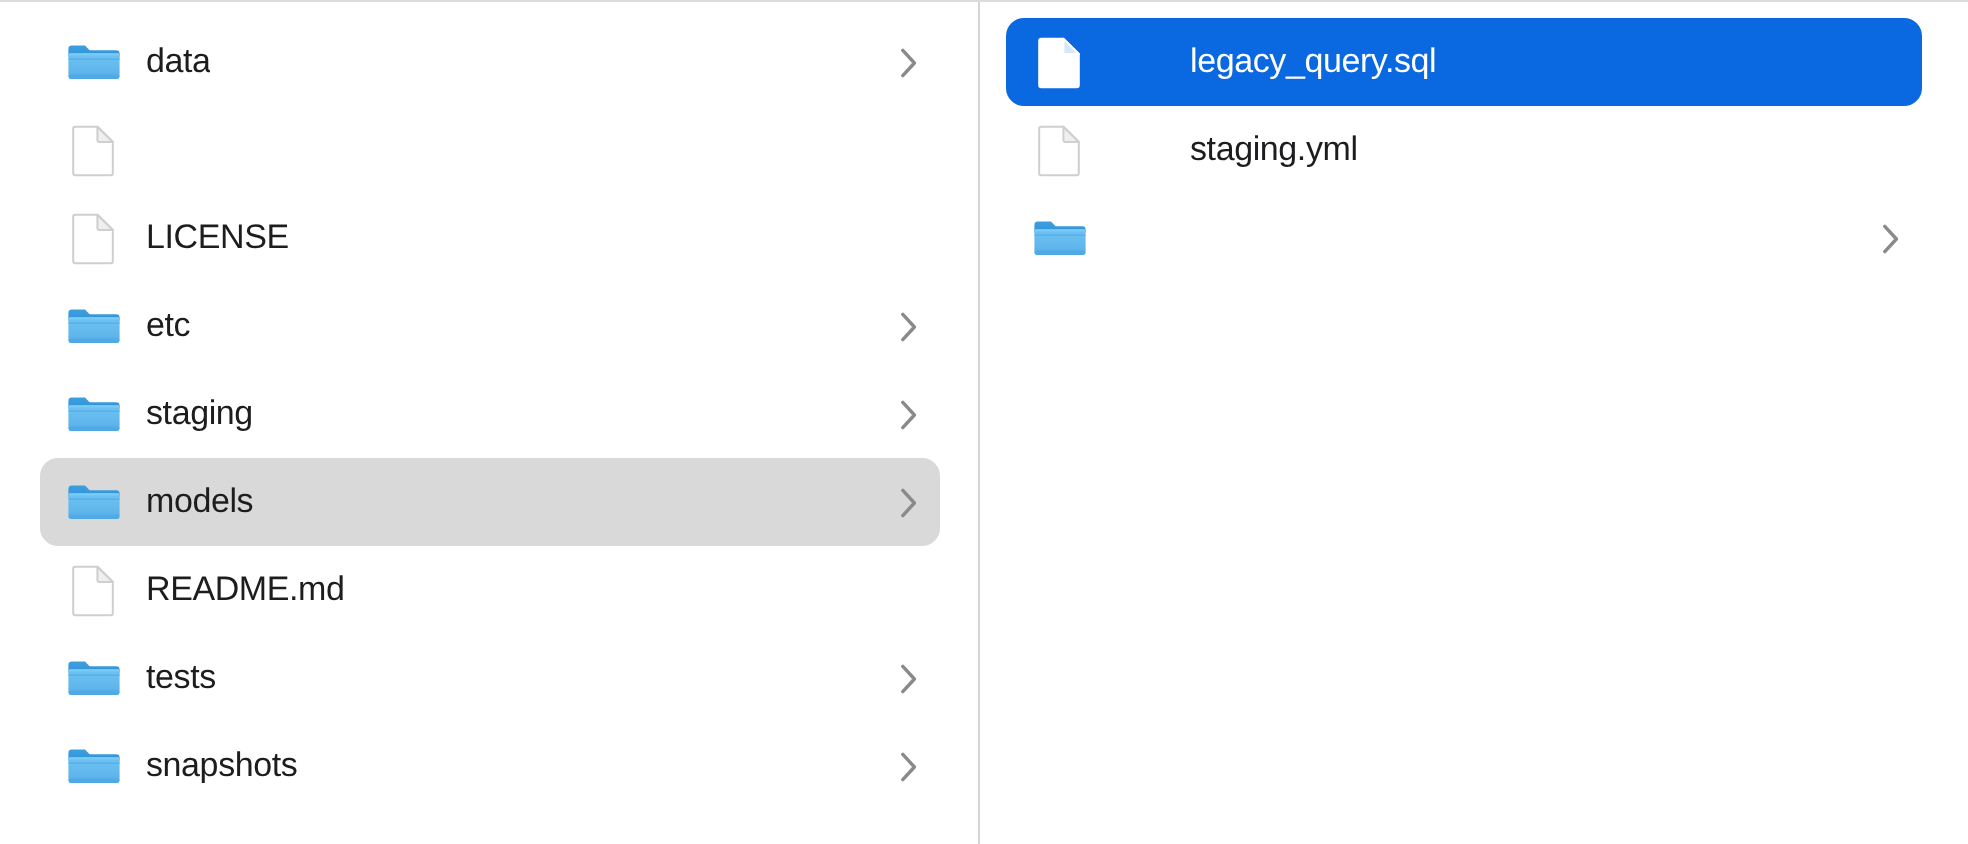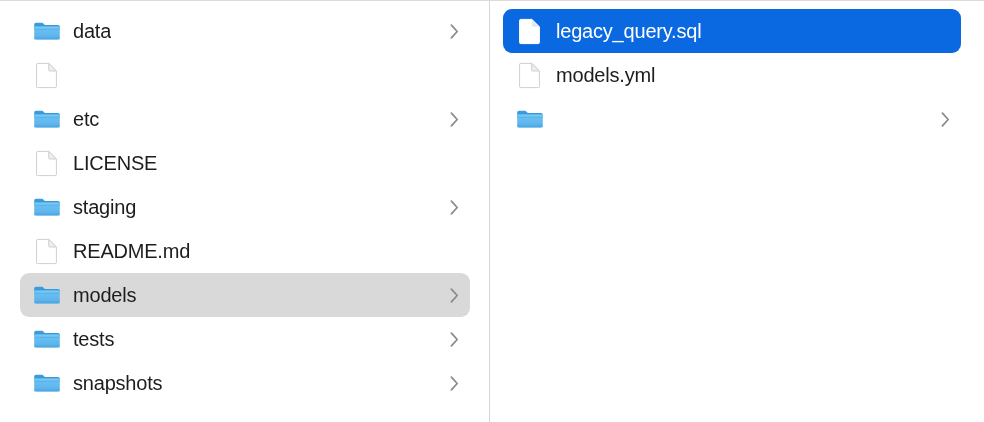--- a/index.html
+++ b/index.html
@@ -49,38 +49,38 @@
     position: relative;
     display: flex;
     align-items: center;
     height: 44px;
     border-radius: 9px;
     cursor: default;
     user-select: none;
   }
 
   .col-left .row  { margin: 0 19px 0 20px; padding-left: 12px; padding-right: 10px; }
-  .col-right .row { margin: 0 22px 0 13px; padding-left: 12px; padding-right: 10px; }
+  .col-right .row { margin: 0 22px 0 13px; padding-left: 12px; padding-right: 10px; gap: 39px; }
 
   .row.selected-inactive { background: #d9d9d9; }
   .row.selected-active   { background: #0a68e0; }
 
   
   .icon {
     position: relative;
     flex: 0 0 auto;
     width: 30px;
     height: 30px;
     margin-right: 11px;
   }
   .icon svg { display: block; width: 30px; height: 30px; }
 
   
   .label {
-    font-size: 20px;
+    font-size: 17px;
     line-height: 30px;
     letter-spacing: -0.2px;
     color: #1d1d1f;
     white-space: nowrap;
     overflow: hidden;
     text-overflow: ellipsis;
     text-align: center;
   }
   .row.selected-active .label { color: #ffffff; }
 
@@ -139,48 +139,20 @@
         </span>
         <span class="chevron hidden">
           <svg width="9" height="15" viewBox="0 0 9 15" xmlns="http://www.w3.org/2000/svg">
             <path d="M1.4 1.2L7.2 7.5 1.4 13.8" fill="none" stroke="#8a8a8e" stroke-width="1.7" stroke-linecap="round" stroke-linejoin="round"></path>
           </svg>
         </span>
       </div>
       <div class="row">
         <span class="icon">
           <svg viewBox="0 0 30 30" xmlns="http://www.w3.org/2000/svg">
-            <defs>
-              <linearGradient id="fgFront" x1="0" y1="0" x2="0" y2="1">
-                <stop offset="0%" stop-color="#6ec3f2"></stop>
-                <stop offset="55%" stop-color="#63b9ee"></stop>
-                <stop offset="100%" stop-color="#56aeea"></stop>
-              </linearGradient>
-              <linearGradient id="fgBack" x1="0" y1="0" x2="0" y2="1">
-                <stop offset="0%" stop-color="#3d9fe0"></stop>
-                <stop offset="100%" stop-color="#2f93d8"></stop>
-              </linearGradient>
-            </defs>
-            <path d="M2.2 8.4a1.7 1.7 0 0 1 1.7-1.7h6.6l2.3 2.4h13.3a1.7 1.7 0 0 1 1.7 1.7v1.6H2.2z" fill="url(#fgBack)"></path>
-            <rect x="2.2" y="10.6" width="25.6" height="12.9" rx="1.7" fill="url(#fgFront)"></rect>
-            <rect x="2.2" y="10.6" width="25.6" height="1.1" fill="#7ecbf5" opacity="0.85"></rect>
-            <rect x="2.2" y="13.1" width="25.6" height="0.9" fill="#4fa8e4" opacity="0.55"></rect>
-            <rect x="2.2" y="21.3" width="25.6" height="2.2" rx="1.1" fill="#4aa6e2" opacity="0.65"></rect>
-          </svg>
-        </span>
-        <span class="label">etc</span>
-        <span class="chevron">
-          <svg width="9" height="15" viewBox="0 0 9 15" xmlns="http://www.w3.org/2000/svg">
-            <path d="M1.4 1.2L7.2 7.5 1.4 13.8" fill="none" stroke="#8a8a8e" stroke-width="1.7" stroke-linecap="round" stroke-linejoin="round"></path>
-          </svg>
-        </span>
-      </div>
-      <div class="row">
-        <span class="icon">
-          <svg viewBox="0 0 30 30" xmlns="http://www.w3.org/2000/svg">
             <path d="M5.6 3.4h11.1l7.7 7.6v15.6a1 1 0 0 1-1 1H5.6a1 1 0 0 1-1-1V4.4a1 1 0 0 1 1-1z" fill="#ffffff" stroke="#cfcfcf" stroke-width="1"></path>
             <path d="M16.7 3.4l7.7 7.6h-6.7a1 1 0 0 1-1-1z" fill="#efefef" stroke="#cfcfcf" stroke-width="1" stroke-linejoin="round"></path>
           </svg>
         </span>
         <span class="label">LICENSE</span>
         <span class="chevron hidden">
           <svg width="9" height="15" viewBox="0 0 9 15" xmlns="http://www.w3.org/2000/svg">
             <path d="M1.4 1.2L7.2 7.5 1.4 13.8" fill="none" stroke="#8a8a8e" stroke-width="1.7" stroke-linecap="round" stroke-linejoin="round"></path>
           </svg>
         </span>
@@ -199,64 +171,92 @@
                 <stop offset="100%" stop-color="#2f93d8"></stop>
               </linearGradient>
             </defs>
             <path d="M2.2 8.4a1.7 1.7 0 0 1 1.7-1.7h6.6l2.3 2.4h13.3a1.7 1.7 0 0 1 1.7 1.7v1.6H2.2z" fill="url(#fgBack)"></path>
             <rect x="2.2" y="10.6" width="25.6" height="12.9" rx="1.7" fill="url(#fgFront)"></rect>
             <rect x="2.2" y="10.6" width="25.6" height="1.1" fill="#7ecbf5" opacity="0.85"></rect>
             <rect x="2.2" y="13.1" width="25.6" height="0.9" fill="#4fa8e4" opacity="0.55"></rect>
             <rect x="2.2" y="21.3" width="25.6" height="2.2" rx="1.1" fill="#4aa6e2" opacity="0.65"></rect>
           </svg>
         </span>
+        <span class="label">etc</span>
+        <span class="chevron">
+          <svg width="9" height="15" viewBox="0 0 9 15" xmlns="http://www.w3.org/2000/svg">
+            <path d="M1.4 1.2L7.2 7.5 1.4 13.8" fill="none" stroke="#8a8a8e" stroke-width="1.7" stroke-linecap="round" stroke-linejoin="round"></path>
+          </svg>
+        </span>
+      </div>
+      <div class="row">
+        <span class="icon">
+          <svg viewBox="0 0 30 30" xmlns="http://www.w3.org/2000/svg">
+            <defs>
+              <linearGradient id="fgFront" x1="0" y1="0" x2="0" y2="1">
+                <stop offset="0%" stop-color="#6ec3f2"></stop>
+                <stop offset="55%" stop-color="#63b9ee"></stop>
+                <stop offset="100%" stop-color="#56aeea"></stop>
+              </linearGradient>
+              <linearGradient id="fgBack" x1="0" y1="0" x2="0" y2="1">
+                <stop offset="0%" stop-color="#3d9fe0"></stop>
+                <stop offset="100%" stop-color="#2f93d8"></stop>
+              </linearGradient>
+            </defs>
+            <path d="M2.2 8.4a1.7 1.7 0 0 1 1.7-1.7h6.6l2.3 2.4h13.3a1.7 1.7 0 0 1 1.7 1.7v1.6H2.2z" fill="url(#fgBack)"></path>
+            <rect x="2.2" y="10.6" width="25.6" height="12.9" rx="1.7" fill="url(#fgFront)"></rect>
+            <rect x="2.2" y="10.6" width="25.6" height="1.1" fill="#7ecbf5" opacity="0.85"></rect>
+            <rect x="2.2" y="13.1" width="25.6" height="0.9" fill="#4fa8e4" opacity="0.55"></rect>
+            <rect x="2.2" y="21.3" width="25.6" height="2.2" rx="1.1" fill="#4aa6e2" opacity="0.65"></rect>
+          </svg>
+        </span>
         <span class="label">staging</span>
+        <span class="chevron">
+          <svg width="9" height="15" viewBox="0 0 9 15" xmlns="http://www.w3.org/2000/svg">
+            <path d="M1.4 1.2L7.2 7.5 1.4 13.8" fill="none" stroke="#8a8a8e" stroke-width="1.7" stroke-linecap="round" stroke-linejoin="round"></path>
+          </svg>
+        </span>
+      </div>
+      <div class="row selected-inactive">
+        <span class="icon">
+          <svg viewBox="0 0 30 30" xmlns="http://www.w3.org/2000/svg">
+            <defs>
+              <linearGradient id="fgFront" x1="0" y1="0" x2="0" y2="1">
+                <stop offset="0%" stop-color="#6ec3f2"></stop>
+                <stop offset="55%" stop-color="#63b9ee"></stop>
+                <stop offset="100%" stop-color="#56aeea"></stop>
+              </linearGradient>
+              <linearGradient id="fgBack" x1="0" y1="0" x2="0" y2="1">
+                <stop offset="0%" stop-color="#3d9fe0"></stop>
+                <stop offset="100%" stop-color="#2f93d8"></stop>
+              </linearGradient>
+            </defs>
+            <path d="M2.2 8.4a1.7 1.7 0 0 1 1.7-1.7h6.6l2.3 2.4h13.3a1.7 1.7 0 0 1 1.7 1.7v1.6H2.2z" fill="url(#fgBack)"></path>
+            <rect x="2.2" y="10.6" width="25.6" height="12.9" rx="1.7" fill="url(#fgFront)"></rect>
+            <rect x="2.2" y="10.6" width="25.6" height="1.1" fill="#7ecbf5" opacity="0.85"></rect>
+            <rect x="2.2" y="13.1" width="25.6" height="0.9" fill="#4fa8e4" opacity="0.55"></rect>
+            <rect x="2.2" y="21.3" width="25.6" height="2.2" rx="1.1" fill="#4aa6e2" opacity="0.65"></rect>
+          </svg>
+        </span>
+        <span class="label">models</span>
         <span class="chevron">
           <svg width="9" height="15" viewBox="0 0 9 15" xmlns="http://www.w3.org/2000/svg">
             <path d="M1.4 1.2L7.2 7.5 1.4 13.8" fill="none" stroke="#8a8a8e" stroke-width="1.7" stroke-linecap="round" stroke-linejoin="round"></path>
           </svg>
         </span>
       </div>
       <div class="row">
         <span class="icon">
           <svg viewBox="0 0 30 30" xmlns="http://www.w3.org/2000/svg">
             <path d="M5.6 3.4h11.1l7.7 7.6v15.6a1 1 0 0 1-1 1H5.6a1 1 0 0 1-1-1V4.4a1 1 0 0 1 1-1z" fill="#ffffff" stroke="#cfcfcf" stroke-width="1"></path>
             <path d="M16.7 3.4l7.7 7.6h-6.7a1 1 0 0 1-1-1z" fill="#efefef" stroke="#cfcfcf" stroke-width="1" stroke-linejoin="round"></path>
           </svg>
         </span>
         <span class="label">README.md</span>
         <span class="chevron hidden">
-          <svg width="9" height="15" viewBox="0 0 9 15" xmlns="http://www.w3.org/2000/svg">
-            <path d="M1.4 1.2L7.2 7.5 1.4 13.8" fill="none" stroke="#8a8a8e" stroke-width="1.7" stroke-linecap="round" stroke-linejoin="round"></path>
-          </svg>
-        </span>
-      </div>
-      <div class="row selected-inactive">
-        <span class="icon">
-          <svg viewBox="0 0 30 30" xmlns="http://www.w3.org/2000/svg">
-            <defs>
-              <linearGradient id="fgFront" x1="0" y1="0" x2="0" y2="1">
-                <stop offset="0%" stop-color="#6ec3f2"></stop>
-                <stop offset="55%" stop-color="#63b9ee"></stop>
-                <stop offset="100%" stop-color="#56aeea"></stop>
-              </linearGradient>
-              <linearGradient id="fgBack" x1="0" y1="0" x2="0" y2="1">
-                <stop offset="0%" stop-color="#3d9fe0"></stop>
-                <stop offset="100%" stop-color="#2f93d8"></stop>
-              </linearGradient>
-            </defs>
-            <path d="M2.2 8.4a1.7 1.7 0 0 1 1.7-1.7h6.6l2.3 2.4h13.3a1.7 1.7 0 0 1 1.7 1.7v1.6H2.2z" fill="url(#fgBack)"></path>
-            <rect x="2.2" y="10.6" width="25.6" height="12.9" rx="1.7" fill="url(#fgFront)"></rect>
-            <rect x="2.2" y="10.6" width="25.6" height="1.1" fill="#7ecbf5" opacity="0.85"></rect>
-            <rect x="2.2" y="13.1" width="25.6" height="0.9" fill="#4fa8e4" opacity="0.55"></rect>
-            <rect x="2.2" y="21.3" width="25.6" height="2.2" rx="1.1" fill="#4aa6e2" opacity="0.65"></rect>
-          </svg>
-        </span>
-        <span class="label">models</span>
-        <span class="chevron">
           <svg width="9" height="15" viewBox="0 0 9 15" xmlns="http://www.w3.org/2000/svg">
             <path d="M1.4 1.2L7.2 7.5 1.4 13.8" fill="none" stroke="#8a8a8e" stroke-width="1.7" stroke-linecap="round" stroke-linejoin="round"></path>
           </svg>
         </span>
       </div>
       <div class="row">
         <span class="icon">
           <svg viewBox="0 0 30 30" xmlns="http://www.w3.org/2000/svg">
             <defs>
               <linearGradient id="fgFront" x1="0" y1="0" x2="0" y2="1">
@@ -327,21 +327,21 @@
           </svg>
         </span>
       </div>
       <div class="row">
         <span class="icon">
           <svg viewBox="0 0 30 30" xmlns="http://www.w3.org/2000/svg">
             <path d="M5.6 3.4h11.1l7.7 7.6v15.6a1 1 0 0 1-1 1H5.6a1 1 0 0 1-1-1V4.4a1 1 0 0 1 1-1z" fill="#ffffff" stroke="#cfcfcf" stroke-width="1"></path>
             <path d="M16.7 3.4l7.7 7.6h-6.7a1 1 0 0 1-1-1z" fill="#efefef" stroke="#cfcfcf" stroke-width="1" stroke-linejoin="round"></path>
           </svg>
         </span>
-        <span class="label">models.yml</span>
+        <span class="label">staging.yml</span>
         <span class="chevron hidden">
           <svg width="9" height="15" viewBox="0 0 9 15" xmlns="http://www.w3.org/2000/svg">
             <path d="M1.4 1.2L7.2 7.5 1.4 13.8" fill="none" stroke="#8a8a8e" stroke-width="1.7" stroke-linecap="round" stroke-linejoin="round"></path>
           </svg>
         </span>
       </div>
       <div class="row">
         <span class="icon">
           <svg viewBox="0 0 30 30" xmlns="http://www.w3.org/2000/svg">
             <defs>

